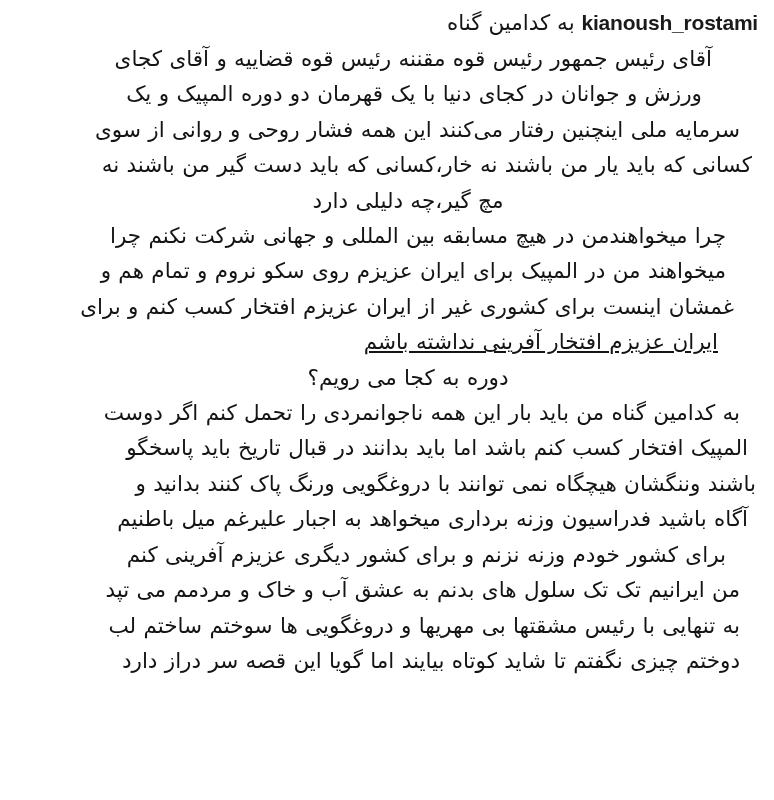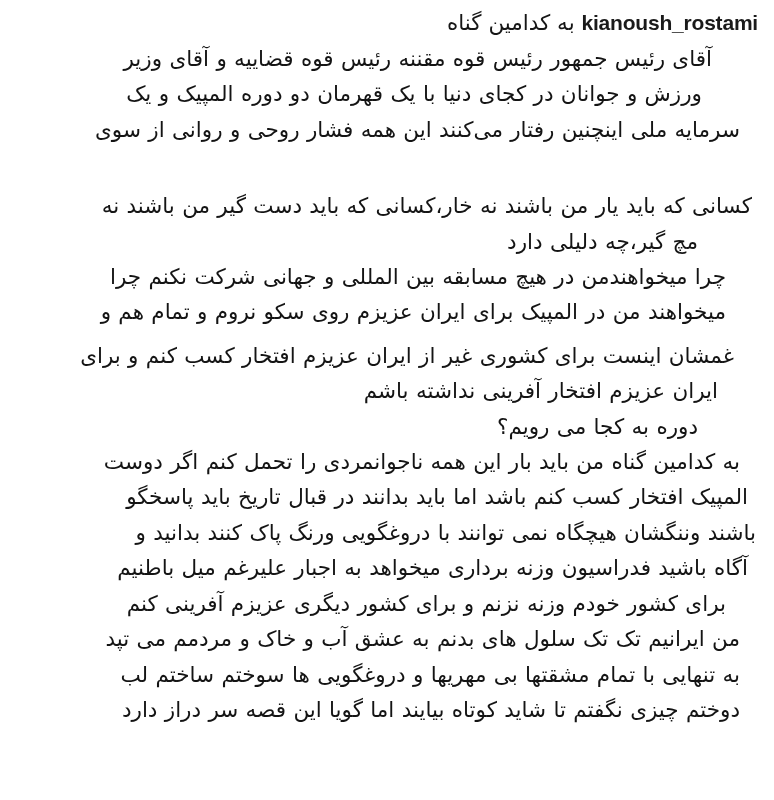--- a/index.html
+++ b/index.html
@@ -65,51 +65,51 @@
   .caption-body .ln {
     display: block;
     white-space: nowrap;
     direction: rtl;
     unicode-bidi: isolate;
   }
   
   .ln.i1  { padding-right: 46px; }
   .ln.i2  { padding-right: 56px; }
   .ln.i3  { padding-right: 18px; }
-  .ln.i4  { padding-right: 6px; margin-top: 41px;  }
+  .ln.i4  { padding-right: 6px;  }
   .ln.i5  { padding-right: 32px; }
-  .ln.i6  { padding-right: 60px; }
+  .ln.i6  { padding-right: 60px; text-align: center; }
   .ln.i7  { padding-right: 10px; }
-  .ln.i8  { padding-right: 24px; margin-top: 8px; }
+  .ln.i8  { padding-right: 24px; }
   .ln.i9  { padding-right: 2px;  }
-  .ln.i10 { padding-right: 40px; }
+  .ln.i10 { padding-right: 40px; text-decoration: underline; }
 </style>
 </head>
 <body>
 
 <div class="post">
 
   <div class="caption-head">
     <span class="username">kianoush_rostami</span><span class="head-text">&nbsp;به کدامین گناه</span>
   </div>
 
   <div class="caption-body">
-    <span class="ln i1">آقای رئیس جمهور رئیس قوه مقننه رئیس قوه قضاییه و آقای وزیر</span>
+    <span class="ln i1">آقای رئیس جمهور رئیس قوه مقننه رئیس قوه قضاییه و آقای کجای</span>
     <span class="ln i2">ورزش و جوانان در کجای دنیا با یک قهرمان دو دوره المپیک و یک</span>
     <span class="ln i3">سرمایه ملی اینچنین رفتار می‌کنند این همه فشار روحی و روانی از سوی</span>
     <span class="ln i4">کسانی که باید یار من باشند نه خار،کسانی که باید دست گیر من باشند نه</span>
     <span class="ln i6">مچ گیر،چه دلیلی دارد</span>
     <span class="ln i5">چرا میخواهندمن در هیچ مسابقه بین المللی و جهانی شرکت نکنم چرا</span>
     <span class="ln i5">میخواهند من در المپیک برای ایران عزیزم روی سکو نروم و تمام هم و</span>
     <span class="ln i8">غمشان اینست برای کشوری غیر از ایران عزیزم افتخار کسب کنم و برای</span>
     <span class="ln i10">ایران عزیزم افتخار آفرینی نداشته باشم</span>
     <span class="ln i6">دوره به کجا می رویم؟</span>
     <span class="ln i3">به کدامین گناه من باید بار این همه ناجوانمردی را تحمل کنم اگر دوست</span>
     <span class="ln i7">المپیک افتخار کسب کنم باشد اما باید بدانند در قبال تاریخ باید پاسخگو</span>
     <span class="ln i9">باشند وننگشان هیچگاه نمی توانند با دروغگویی ورنگ پاک کنند بدانید و</span>
     <span class="ln i7">آگاه باشید فدراسیون وزنه برداری میخواهد به اجبار علیرغم میل باطنیم</span>
     <span class="ln i5">برای کشور خودم وزنه نزنم و برای کشور دیگری عزیزم آفرینی کنم</span>
     <span class="ln i3">من ایرانیم تک تک سلول های بدنم به عشق آب و خاک و مردمم می تپد</span>
-    <span class="ln i3">به تنهایی با تمام مشقتها بی مهریها و دروغگویی ها سوختم ساختم لب</span>
+    <span class="ln i3">به تنهایی با رئیس مشقتها بی مهریها و دروغگویی ها سوختم ساختم لب</span>
     <span class="ln i3">دوختم چیزی نگفتم تا شاید کوتاه بیایند اما گویا این قصه سر دراز دارد</span>
   </div>
 
 </div>
 
 </body></html>

